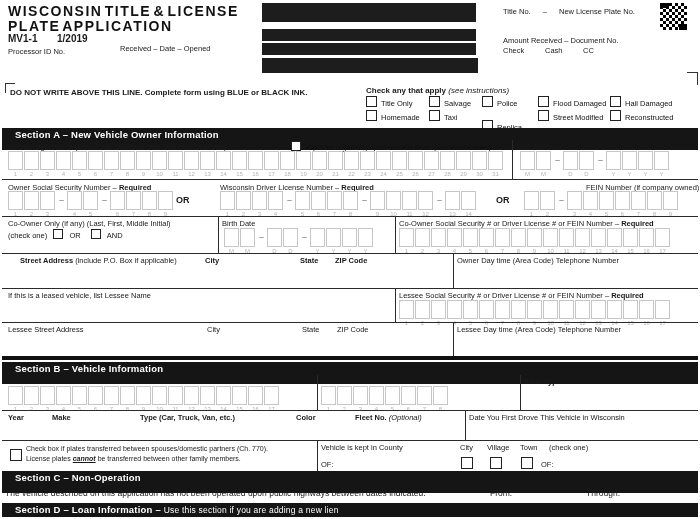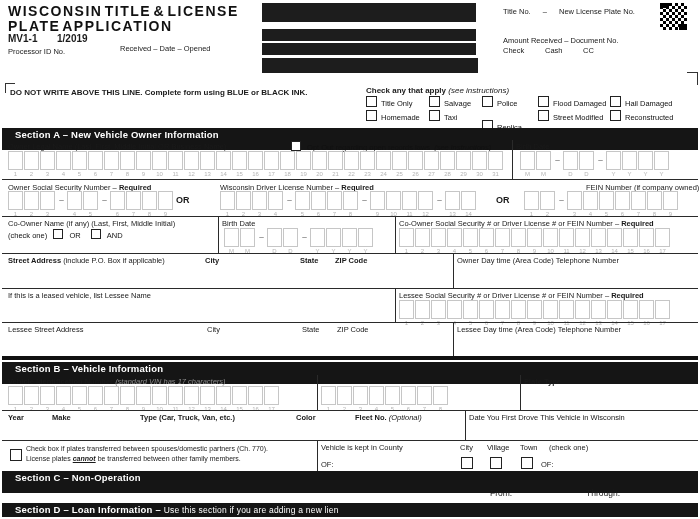--- a/index.html
+++ b/index.html
@@ -408,21 +408,21 @@
         <span class="bg-box"></span>
         <span class="bg-num">8</span>
       </span>
       <span class="bg-cell">
         <span class="bg-box"></span>
         <span class="bg-num">9</span>
       </span>
     </div>
   <div class="hl" style="top:216px;"></div>
 
-  <span class="lb" style="left:8px;top:219px;">Co-Owner Name (if any) (Last, First, Middle Initial)</span>
+  <span class="lb" style="left:8px;top:219px;">Co-Owner Only (if any) (Last, First, Middle Initial)</span>
   <span class="cbitem" style="left:8px;top:229px;">
     <span>(check one)</span>
     <span class="cb cb8" style="margin-left:4px;"></span>
     <span class="cblab">OR</span>
     <span class="cb cb8" style="margin-left:8px;"></span>
     <span class="cblab">AND</span>
   </span>
   <div class="vl" style="left:218px;top:217px;height:36px;"></div>
   <span class="lb" style="left:222px;top:219px;">Birth Date</span>
   <div class="bgc" style="left:224px;top:228px;">
@@ -530,21 +530,21 @@
         <span class="bg-box"></span>
         <span class="bg-num">16</span>
       </span>
       <span class="bg-cell">
         <span class="bg-box"></span>
         <span class="bg-num">17</span>
       </span>
     </div>
   <div class="hl" style="top:253px;"></div>
 
-  <span class="lb" style="left:8px;top:256px;">
+  <span class="lb" style="left:20px;top:256px;">
     <span class="b">Street Address</span> <span>(include P.O. Box if applicable)</span>
   </span>
   <span class="lb b" style="left:205px;top:256px;">City</span>
   <span class="lb b" style="left:300px;top:256px;">State</span>
   <span class="lb b" style="left:335px;top:256px;">ZIP Code</span>
   <div class="vl" style="left:453px;top:254px;height:34px;"></div>
   <span class="lb" style="left:457px;top:256px;">Owner Day time (Area Code) Telephone Number</span>
   <div class="hl" style="top:288px;"></div>
 
   <span class="lb" style="left:8px;top:291px;">If this is a leased vehicle, list Lessee Name</span>
@@ -627,23 +627,20 @@
   <span class="lb" style="left:8px;top:325px;">Lessee Street Address</span>
   <span class="lb" style="left:207px;top:325px;">City</span>
   <span class="lb" style="left:302px;top:325px;">State</span>
   <span class="lb" style="left:337px;top:325px;">ZIP Code</span>
   <div class="vl" style="left:453px;top:323px;height:33px;"></div>
   <span class="lb" style="left:457px;top:325px;">Lessee Day time (Area Code) Telephone Number</span>
   <div class="thick" style="top:356px;"></div>
 
   <div class="secbar" style="top:362px;">Section B – Vehicle Information</div>
 
-  <span class="lb" style="left:8px;top:377px;">
-    <span class="b">Vehicle Identification Number</span> <span class="i gray">(standard VIN has 17 characters)</span>
-  </span>
   <div class="bgc" style="left:8px;top:386px;">
       <span class="bg-cell">
         <span class="bg-box"></span>
         <span class="bg-num">1</span>
       </span>
       <span class="bg-cell">
         <span class="bg-box"></span>
         <span class="bg-num">2</span>
       </span>
       <span class="bg-cell">
@@ -770,20 +767,21 @@
   <span class="lb" style="left:460px;top:443px;">City</span>
   <span class="lb" style="left:487px;top:443px;">Village</span>
   <span class="lb" style="left:520px;top:443px;">Town</span>
   <span class="lb" style="left:549px;top:443px;">(check one)</span>
   <span class="cb cb10 abs" style="left:461px;top:457px;"></span>
   <span class="cb cb10 abs" style="left:490px;top:457px;"></span>
   <span class="cb cb10 abs" style="left:521px;top:457px;"></span>
   <span class="lb" style="left:541px;top:460px;">OF:</span>
 
   <div class="secbar" style="top:471px;">Section C – Non-Operation</div>
+  <span class="lb" style="left:5px;top:489px;font-size:8.5px;">The vehicle described on this application has not been operated upon public highways between dates indicated.</span>
   <span class="lb" style="left:490px;top:489px;font-size:8.5px;">From:</span>
   <span class="lb" style="left:586px;top:489px;font-size:8.5px;">Through:</span>
 
   <div class="secbar" style="top:503px;height:14px;line-height:14px;">
     <span>Section D – Loan Information –</span>
     <span class="secd-note">Use this section if you are adding a new lien</span>
   </div>
 
 </div>
 

